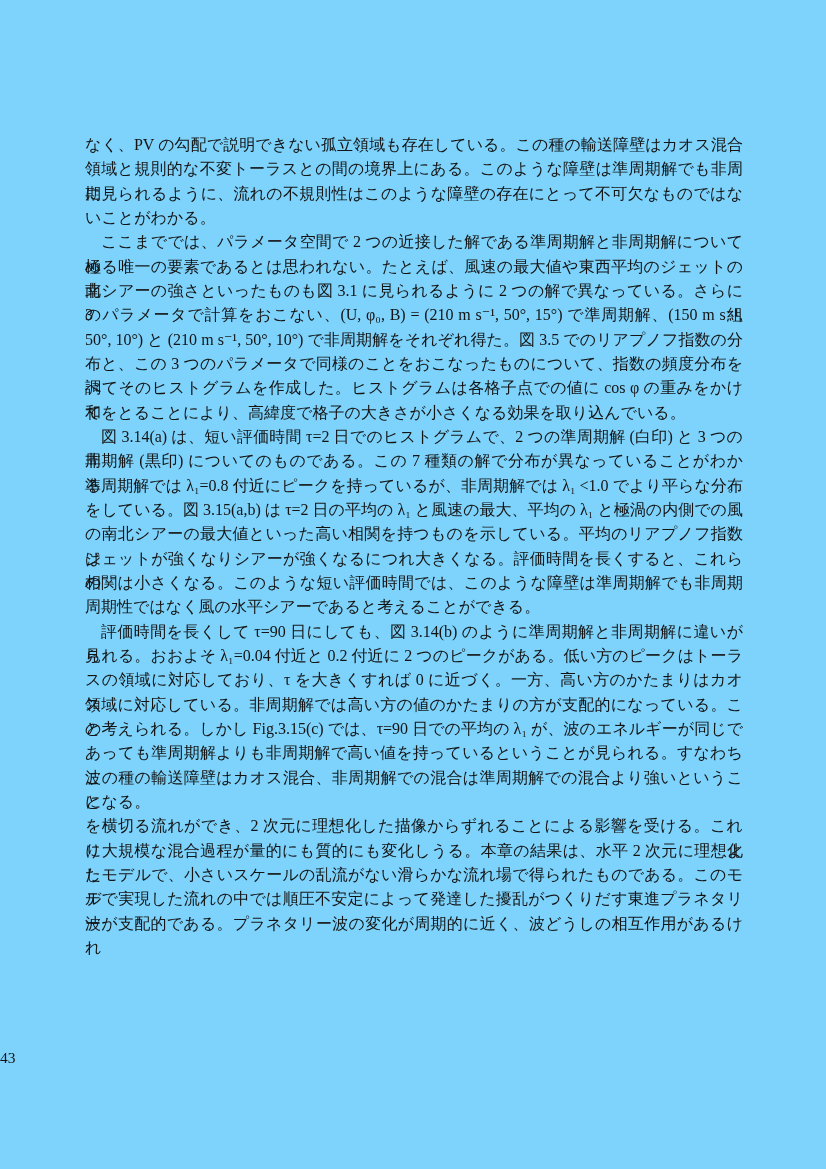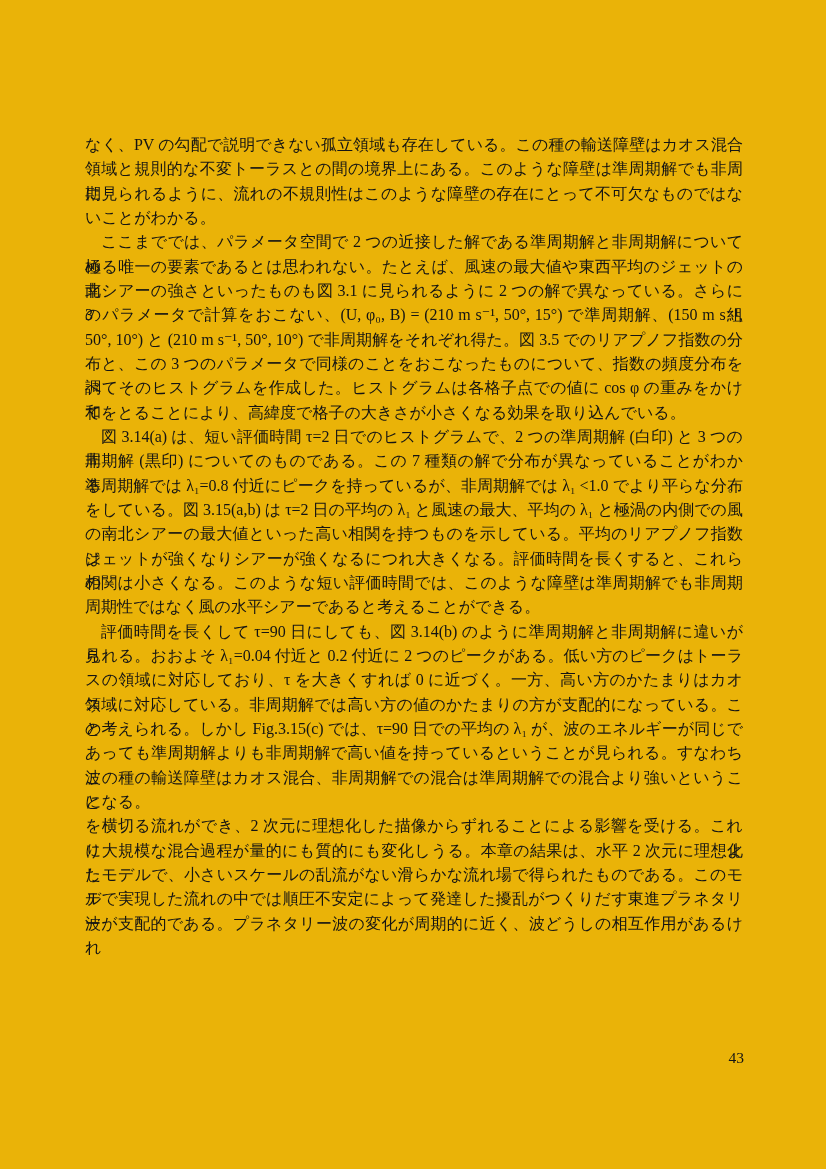--- a/index.html
+++ b/index.html
@@ -4,21 +4,21 @@
 <style>
   html, body {
     margin: 0;
     padding: 0;
     background: #ffffff;
   }
   .page {
     position: relative;
     width: 826px;
     height: 1169px;
-    background: #eab308;
+    background: #7dd3fc;
     overflow: hidden;
     font-family: "Liberation Serif", "DejaVu Serif", serif;
     color: #141414;
     text-decoration: underline;
   }
   .text-block {
     position: absolute;
     left: 85px;
     top: 133px;
     width: 658px;
@@ -37,21 +37,21 @@
     text-align-last: left;
   }
   .line.indent {
     text-indent: 16px;
   }
   .page-footer {
     position: absolute;
     left: 0;
     top: 1049px;
     width: 744px;
-    text-align: right;
+    text-align: left;
   }
   .page-number {
     font-size: 15.5px;
     color: #141414;
   }
 </style>
 </head>
 <body>
 
 <div class="page">

